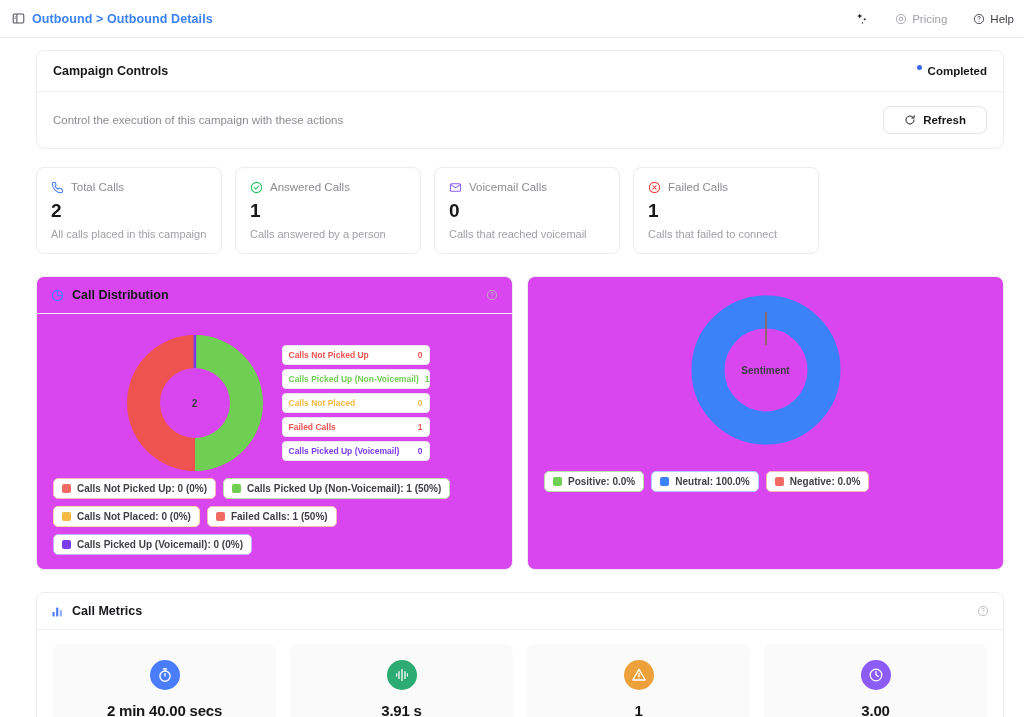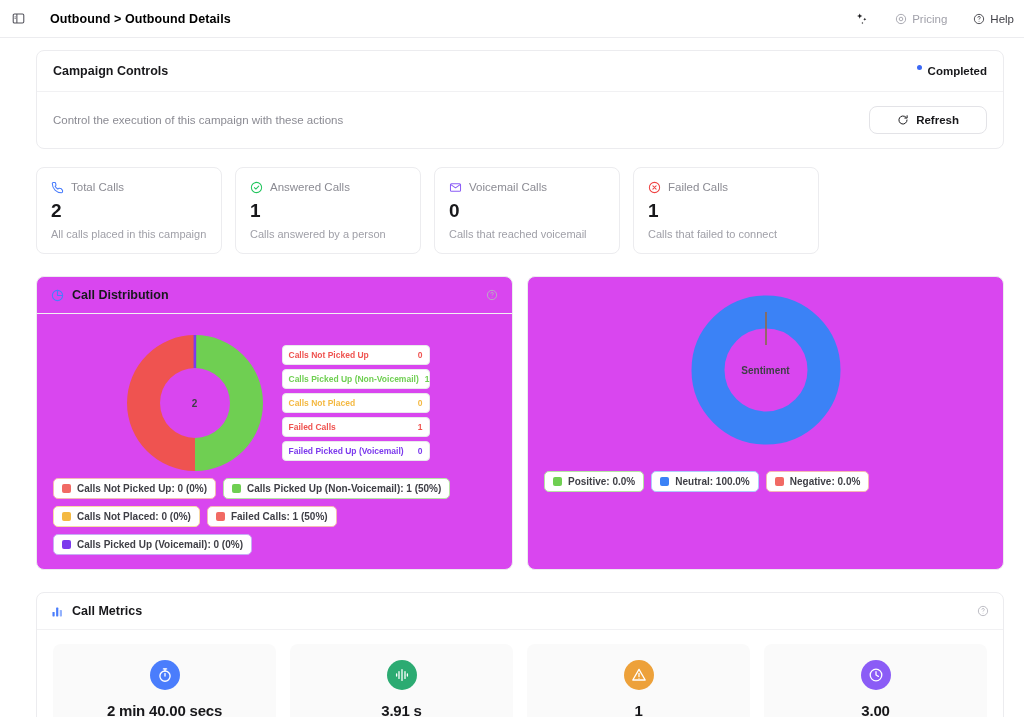--- a/index.html
+++ b/index.html
@@ -19,21 +19,21 @@
     padding: 0 10px 0 8px;
     background: #fff;
   }
   .panel-toggle {
     width: 20px; height: 20px;
     display: flex; align-items: center; justify-content: center;
     color: #52525b; flex: 0 0 auto;
   }
   .breadcrumb {
     font-size: 12.5px; font-weight: 700; letter-spacing: .1px;
-    margin-left: 22px; color: #000000; white-space: nowrap;
+    margin-left: 4px; color: #3b82f6; white-space: nowrap;
   }
   .topbar-right {
     margin-left: auto; display: flex; align-items: center; gap: 26px;
     padding-right: 0;
   }
   .topbar-btn {
     display: flex; align-items: center; gap: 5px;
     font-size: 11.5px; color: #a1a1aa; white-space: nowrap;
   }
   .topbar-btn.dark { color: #3f3f46; }
@@ -62,21 +62,21 @@
   .status-dot { width: 5px; height: 5px; border-radius: 50%; background: #3b68f5; }
   .campaign-body {
     display: flex; align-items: center;
     padding: 14px 16px 14px 16px; min-height: 52px;
   }
   .campaign-desc { font-size: 11.5px; color: #8b8b93; }
   .refresh-btn {
     margin-left: auto;
     display: flex; align-items: flex-start; gap: 7px;
     border: 1px solid #e3e3e7; border-radius: 8px;
-    padding: 7px 27px; font-size: 11.5px; font-weight: 600;
+    padding: 7px 20px; font-size: 11.5px; font-weight: 600;
     color: #18181b; background: #fff; cursor: pointer;
   }
 
   
   .stats {
     display: grid; grid-template-columns: repeat(4, 1fr);
     gap: 13px;
     margin: 18px 205px 0 36px;
   }
   .stat {
@@ -327,21 +327,21 @@
             </div>
             <div class="datalabel" style="color:#f4b942">
               <span>Calls Not Placed</span>
               <span class="dl-val">0</span>
             </div>
             <div class="datalabel" style="color:#ef5350">
               <span>Failed Calls</span>
               <span class="dl-val">1</span>
             </div>
             <div class="datalabel" style="color:#7c3aed">
-              <span>Failed Picked Up (Voicemail)</span>
+              <span>Calls Picked Up (Voicemail)</span>
               <span class="dl-val">0</span>
             </div>
           </div>
         </div>
 
         <div class="legend">
           <div class="chip" style="border-color:#f5b8b5">
             <span class="swatch" style="background:#f16a64"></span>
             <span>Calls Not Picked Up: 0 (0%)</span>
           </div>

